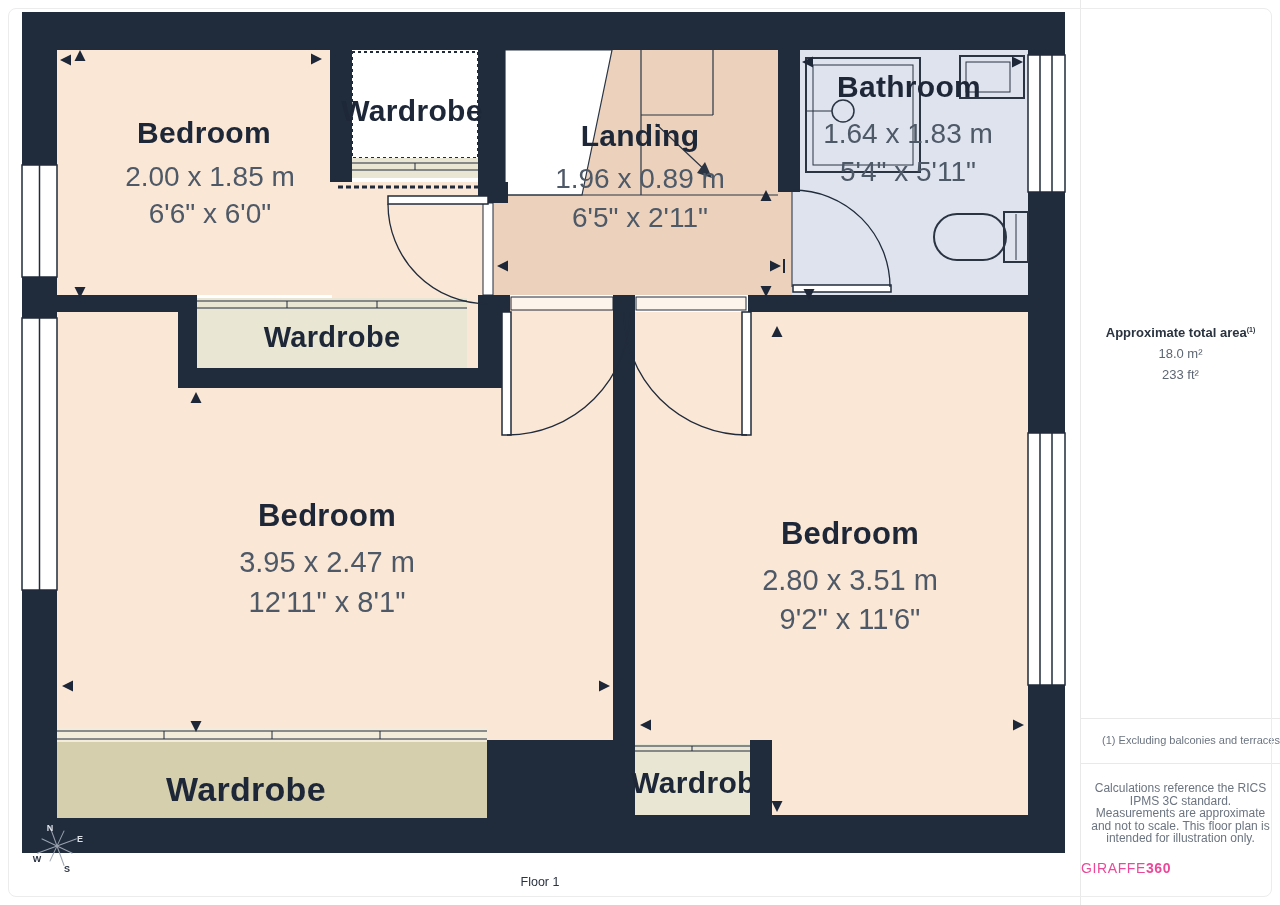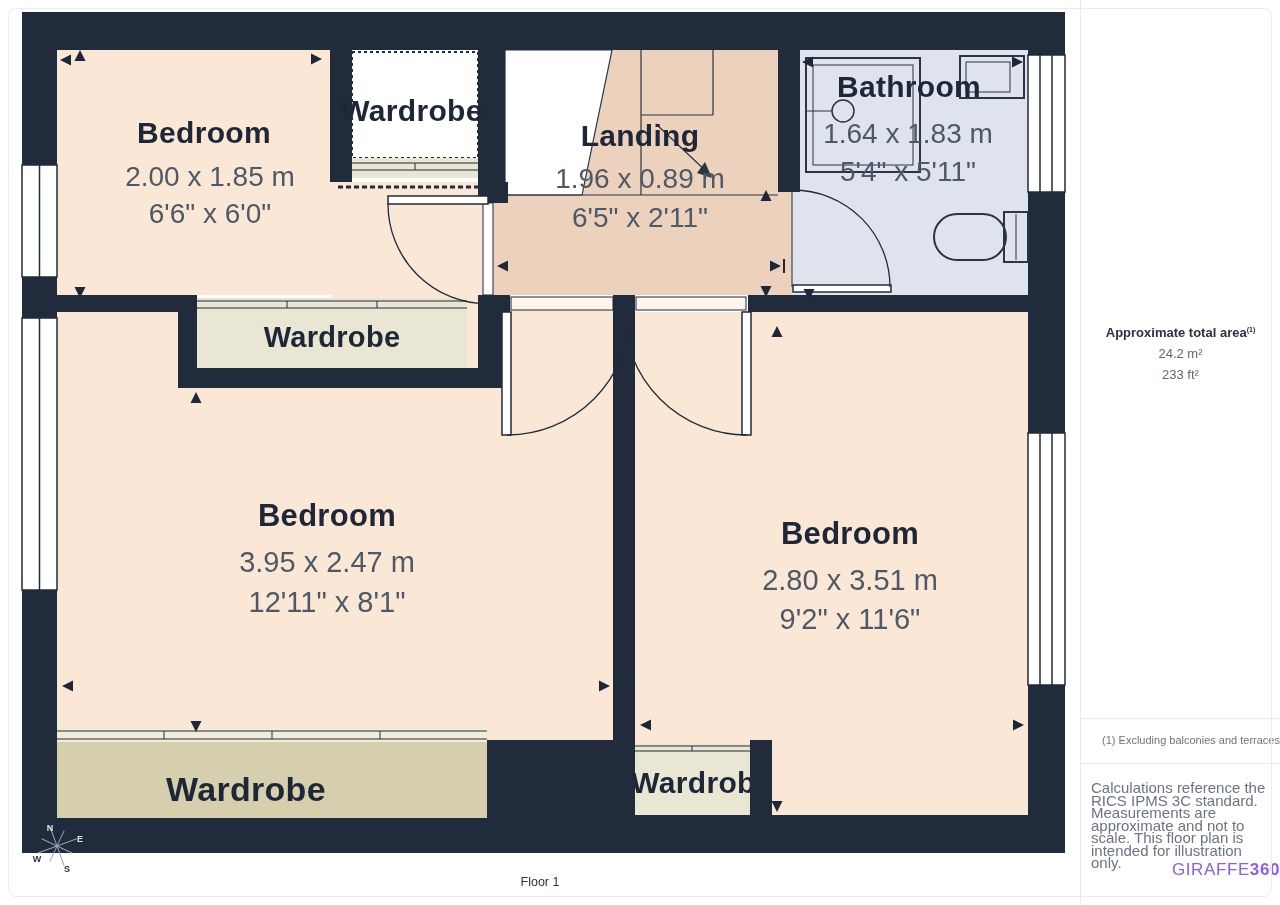--- a/index.html
+++ b/index.html
@@ -11,24 +11,24 @@
   .sidebar{position:absolute;left:1080px;top:0;width:199px;height:905px;background:#fff;
     border-left:1px solid #e9e9e9;}
   .area-block{position:absolute;top:325px;left:0;right:0;text-align:center;}
   .area-title{font-size:13px;font-weight:700;color:#2a3340;}
   .area-title sup{font-size:7px;font-weight:700;}
   .area-val{font-size:13px;color:#5d6672;margin-top:6px;}
   .divider{position:absolute;left:0;right:0;border-top:1px solid #e9e9e9;}
   .d1{top:718px;} .d2{top:763px;}
   .footnote{position:absolute;top:734px;left:0;right:0;text-align:right;
     font-size:11px;color:#6b7480;}
-  .disclaimer{position:absolute;top:782px;left:10px;right:10px;
-    font-size:15px;line-height:12.5px;color:#6b7480;}
-  .brand{position:absolute;top:860px;left:0;right:0;text-align:right;font-size:17px;
-    letter-spacing:0.6px;color:#8b5cf6;}
+  .disclaimer{position:absolute;top:782px;left:10px;right:10px;text-align:center;
+    font-size:12px;line-height:12.5px;color:#6b7480;}
+  .brand{position:absolute;top:860px;left:0;right:0;text-align:left;font-size:14px;
+    letter-spacing:0.6px;color:#ec4899;}
   .brand .b{font-weight:700;}
   
   text{font-family:"Liberation Sans",sans-serif;}
   .room-title{font-weight:700;fill:#1d2737;letter-spacing:0.3px;}
   .room-dim{fill:#4e5968;}
   .wlabel{font-weight:700;fill:#1d2737;letter-spacing:0.3px;}
   .wall{fill:#202b3b;}
   .thin{stroke:#202b3b;fill:none;}
 </style>
 </head>
@@ -262,21 +262,21 @@
   </g>
 </svg>
 
 <div class="floor-label">Floor 1</div>
 
 <div class="sidebar">
   <div class="area-block">
     <div class="area-title">
       <span>Approximate total area</span><sup>(1)</sup>
     </div>
-    <div class="area-val">24.2 m²</div>
+    <div class="area-val">18.0 m²</div>
     <div class="area-val">233 ft²</div>
   </div>
   <div class="divider d1"></div>
   <div class="footnote">(1) Excluding balconies and terraces</div>
   <div class="divider d2"></div>
   <div class="disclaimer">Calculations reference the RICS IPMS 3C standard. Measurements are approximate and not to scale. This floor plan is intended for illustration only.</div>
   <div class="brand">
     <span>GIRAFFE</span><span class="b">360</span>
   </div>
 </div>

